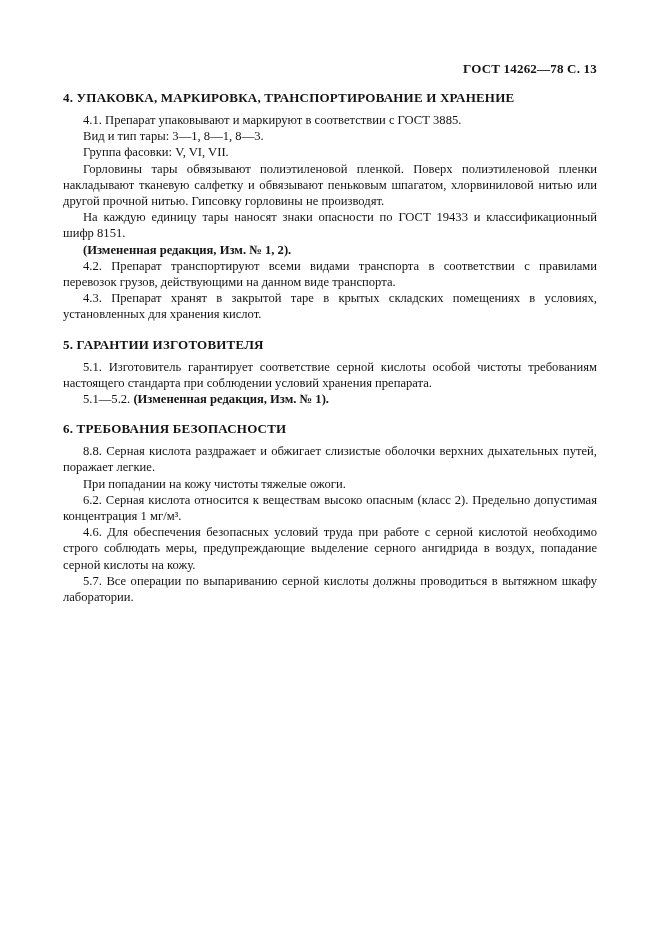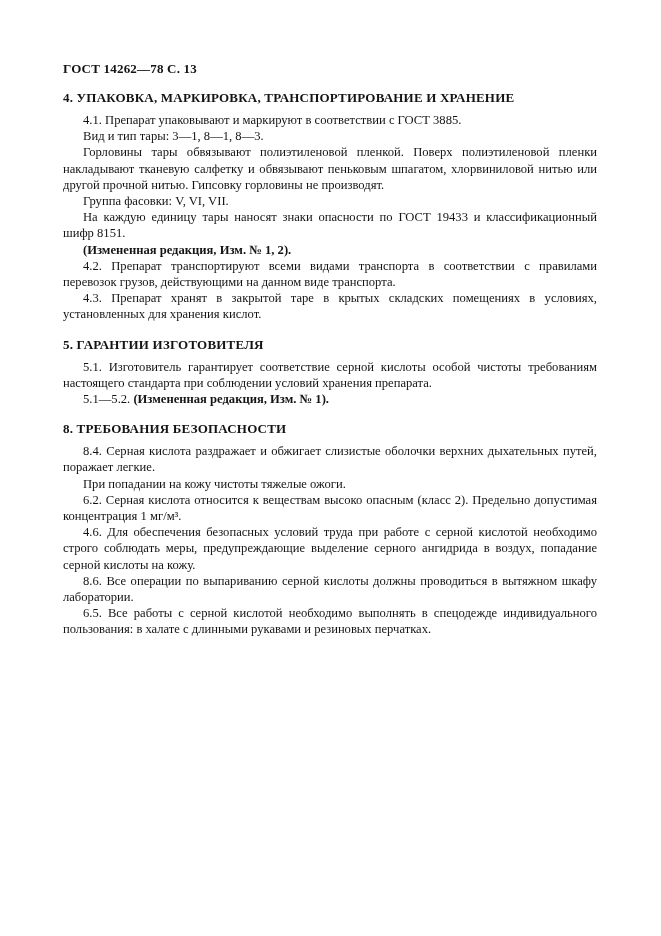--- a/index.html
+++ b/index.html
@@ -13,20 +13,21 @@
     font-family: "Liberation Serif", "DejaVu Serif", serif;
     overflow: hidden;
   }
   .content {
     position: absolute;
     left: 63px;
     top: 61px;
     width: 534px;
   }
   .gost-header {
+    text-align: right;
     font-weight: bold;
     font-size: 13px;
     line-height: 15px;
     letter-spacing: 0.2px;
     margin-bottom: 7px;
   }
   .section-title {
     text-align: left;
     font-weight: bold;
     font-size: 13px;
@@ -48,33 +49,32 @@
 <body>
 
 <div class="page">
   <div class="content">
 
     <div class="gost-header">ГОСТ 14262—78 С. 13</div>
 
     <div class="section-title">4. УПАКОВКА, МАРКИРОВКА, ТРАНСПОРТИРОВАНИЕ И ХРАНЕНИЕ</div>
     <p class="para">4.1. Препарат упаковывают и маркируют в соответствии с ГОСТ 3885.</p>
     <p class="para">Вид и тип тары: 3—1, 8—1, 8—3.</p>
+    <p class="para">Группа фасовки: V, VI, VII.</p>
     <p class="para">Горловины тары обвязывают полиэтиленовой пленкой. Поверх полиэтиленовой пленки накладывают тканевую салфетку и обвязывают пеньковым шпагатом, хлорвиниловой нитью или другой прочной нитью. Гипсовку горловины не производят.</p>
-    <p class="para">Группа фасовки: V, VI, VII.</p>
     <p class="para">На каждую единицу тары наносят знаки опасности по ГОСТ 19433 и классификационный шифр 8151.</p>
     <p class="para bold">(Измененная редакция, Изм. № 1, 2).</p>
     <p class="para">4.2. Препарат транспортируют всеми видами транспорта в соответствии с правилами перевозок грузов, действующими на данном виде транспорта.</p>
     <p class="para">4.3. Препарат хранят в закрытой таре в крытых складских помещениях в условиях, установленных для хранения кислот.</p>
 
     <div class="section-title">5. ГАРАНТИИ ИЗГОТОВИТЕЛЯ</div>
     <p class="para">5.1. Изготовитель гарантирует соответствие серной кислоты особой чистоты требованиям настоящего стандарта при соблюдении условий хранения препарата.</p>
     <p class="para"><span>5.1—5.2. </span><span class="bold-run">(Измененная редакция, Изм. № 1).</span></p>
 
-    <div class="section-title">8. ТРЕБОВАНИЯ БЕЗОПАСНОСТИ</div>
-    <p class="para">8.4. Серная кислота раздражает и обжигает слизистые оболочки верхних дыхательных путей, поражает легкие.</p>
+    <div class="section-title">6. ТРЕБОВАНИЯ БЕЗОПАСНОСТИ</div>
+    <p class="para">8.8. Серная кислота раздражает и обжигает слизистые оболочки верхних дыхательных путей, поражает легкие.</p>
     <p class="para">При попадании на кожу чистоты тяжелые ожоги.</p>
     <p class="para">6.2. Серная кислота относится к веществам высоко опасным (класс 2). Предельно допустимая концентрация 1 мг/м³.</p>
     <p class="para">4.6. Для обеспечения безопасных условий труда при работе с серной кислотой необходимо строго соблюдать меры, предупреждающие выделение серного ангидрида в воздух, попадание серной кислоты на кожу.</p>
-    <p class="para">8.6. Все операции по выпариванию серной кислоты должны проводиться в вытяжном шкафу лаборатории.</p>
-    <p class="para">6.5. Все работы с серной кислотой необходимо выполнять в спецодежде индивидуального пользования: в халате с длинными рукавами и резиновых перчатках.</p>
+    <p class="para">5.7. Все операции по выпариванию серной кислоты должны проводиться в вытяжном шкафу лаборатории.</p>
 
   </div>
 </div>
 
 </body></html>

